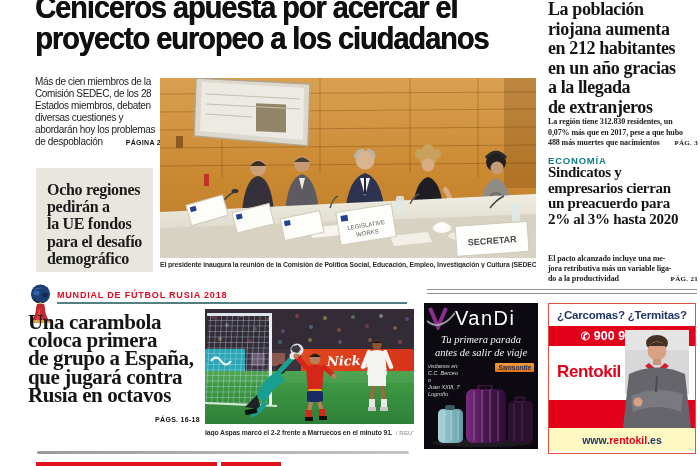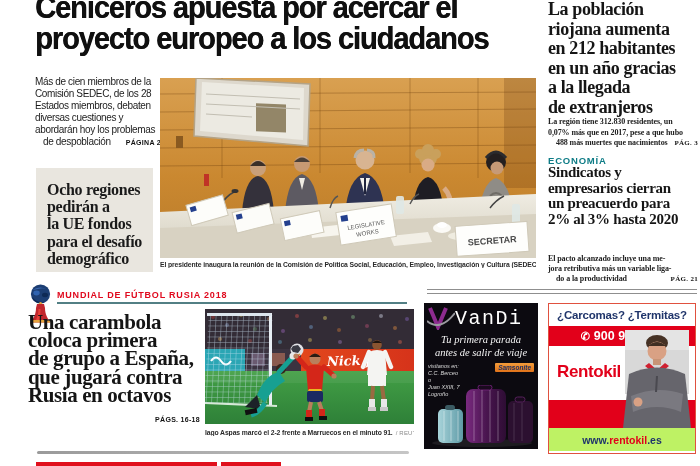--- a/index.html
+++ b/index.html
@@ -7,21 +7,21 @@
         font-family:"Liberation Sans",sans-serif;color:#141414;}
 
   
   .main-headline{position:absolute;left:35px;top:-8px;width:520px;
      font-weight:bold;font-size:31px;line-height:31px;letter-spacing:-1.2px;color:#101010;
      transform:scaleX(.94);transform-origin:left top;
      text-shadow:.4px 0 0 #101010;}
   
   .lead-std{position:absolute;left:35px;top:76px;width:126px;
      font-size:10px;line-height:12px;letter-spacing:-.35px;color:#1c1c1c;}
-  .std-lastline{display:flex;align-items:baseline;margin-left:8px;}
+  .std-lastline{display:flex;align-items:baseline;}
   .pageref{font-size:7px;font-weight:bold;letter-spacing:.3px;color:#111;margin-left:auto;white-space:nowrap;}
 
   
   .demo-box{position:absolute;left:36px;top:168px;width:117px;height:104px;background:#e9e6df;
      padding:13px 0 0 11px;box-sizing:border-box;
      font-family:"Liberation Serif",serif;font-weight:bold;font-size:16px;line-height:17.2px;
      letter-spacing:-.3px;color:#1a1a1a;}
 
   
   .conf-photo{position:absolute;left:160px;top:78px;width:376px;height:180px;}
@@ -56,21 +56,21 @@
      font-family:"Liberation Serif",serif;font-weight:bold;font-size:21px;line-height:18.2px;
      letter-spacing:-.4px;color:#151515;white-space:nowrap;}
   .wc-pageref{position:absolute;left:28px;top:416px;width:172px;text-align:right;
      font-size:7px;font-weight:bold;letter-spacing:.3px;color:#111;}
   .soccer-photo{position:absolute;left:205px;top:309px;width:209px;height:115px;}
 
   
   .vandi{position:absolute;left:424px;top:303px;width:114px;height:146px;background:#0c0a10;
      color:#fff;overflow:hidden;}
   .vandi-brandrow{position:absolute;left:3px;top:3px;display:flex;align-items:center;}
-  .vandi-brand{font-family:Liberation Mono, monospace;font-size:20px;letter-spacing:1.5px;color:#fff;}
+  .vandi-brand{font-family:Liberation Sans, sans-serif;font-size:20px;letter-spacing:1.5px;color:#fff;}
   .vandi-tag{position:absolute;left:0;top:30px;width:114px;text-align:center;
      font-family:"Liberation Serif",serif;font-style:italic;font-size:10.5px;line-height:13px;color:#f4f4f4;}
   .vandi-visit{position:absolute;left:4px;top:60px;width:36px;
      font-style:italic;font-size:5.5px;line-height:7px;color:#ddd;}
   .vandi-badge{position:absolute;right:4px;top:60px;background:linear-gradient(#f29b3a,#e0731a);
      color:#1b2b5e;font-weight:bold;font-style:italic;font-size:6.5px;padding:1px 3px;border-radius:1px;}
   .vandi-luggage{position:absolute;left:6px;bottom:2px;width:104px;height:62px;}
 
   
   .rentokil{position:absolute;left:548px;top:303px;width:148px;height:151px;background:#fff;
@@ -78,21 +78,21 @@
   .rk-question{position:absolute;left:0;top:5px;width:100%;text-align:center;
      font-size:11.5px;font-weight:bold;letter-spacing:-.2px;color:#20356b;}
   .rk-banner{position:absolute;left:0;top:22px;width:100%;height:20px;background:#e2001a;
      color:#fff;display:flex;align-items:center;justify-content:center;
      font-size:12.5px;font-weight:bold;}
   .rk-phone-icon{font-size:11px;margin-right:4px;}
   .rk-brand{position:absolute;left:8px;top:58px;font-size:17px;font-weight:bold;
      letter-spacing:-.4px;color:#e2001a;}
   .rk-redband{position:absolute;left:0;top:96px;width:100%;height:28px;background:#e2001a;}
   .rk-man{position:absolute;right:2px;top:26px;width:72px;height:98px;}
-  .rk-urlbar{position:absolute;left:0;top:124px;width:100%;height:23px;background:#bef264;
+  .rk-urlbar{position:absolute;left:0;top:124px;width:100%;height:23px;background:#fef9c3;
      display:flex;align-items:center;justify-content:center;font-size:10.5px;font-weight:bold;}
   .rk-navy{color:#20356b;} .rk-red{color:#e2001a;}
 </style>
 </head>
 <body>
 
 <div id="page">
 
   <div class="main-headline">
     <div>Ceniceros apuesta por acercar el</div>

